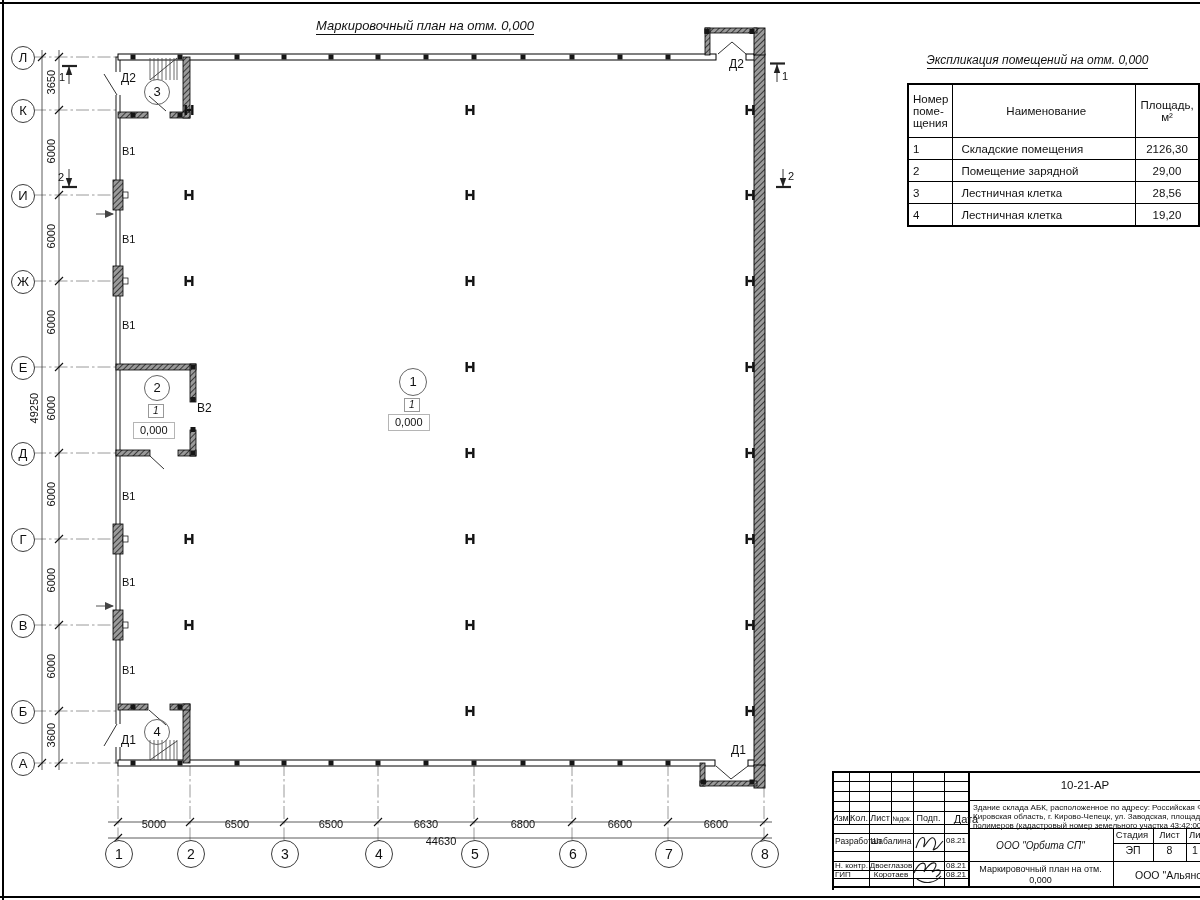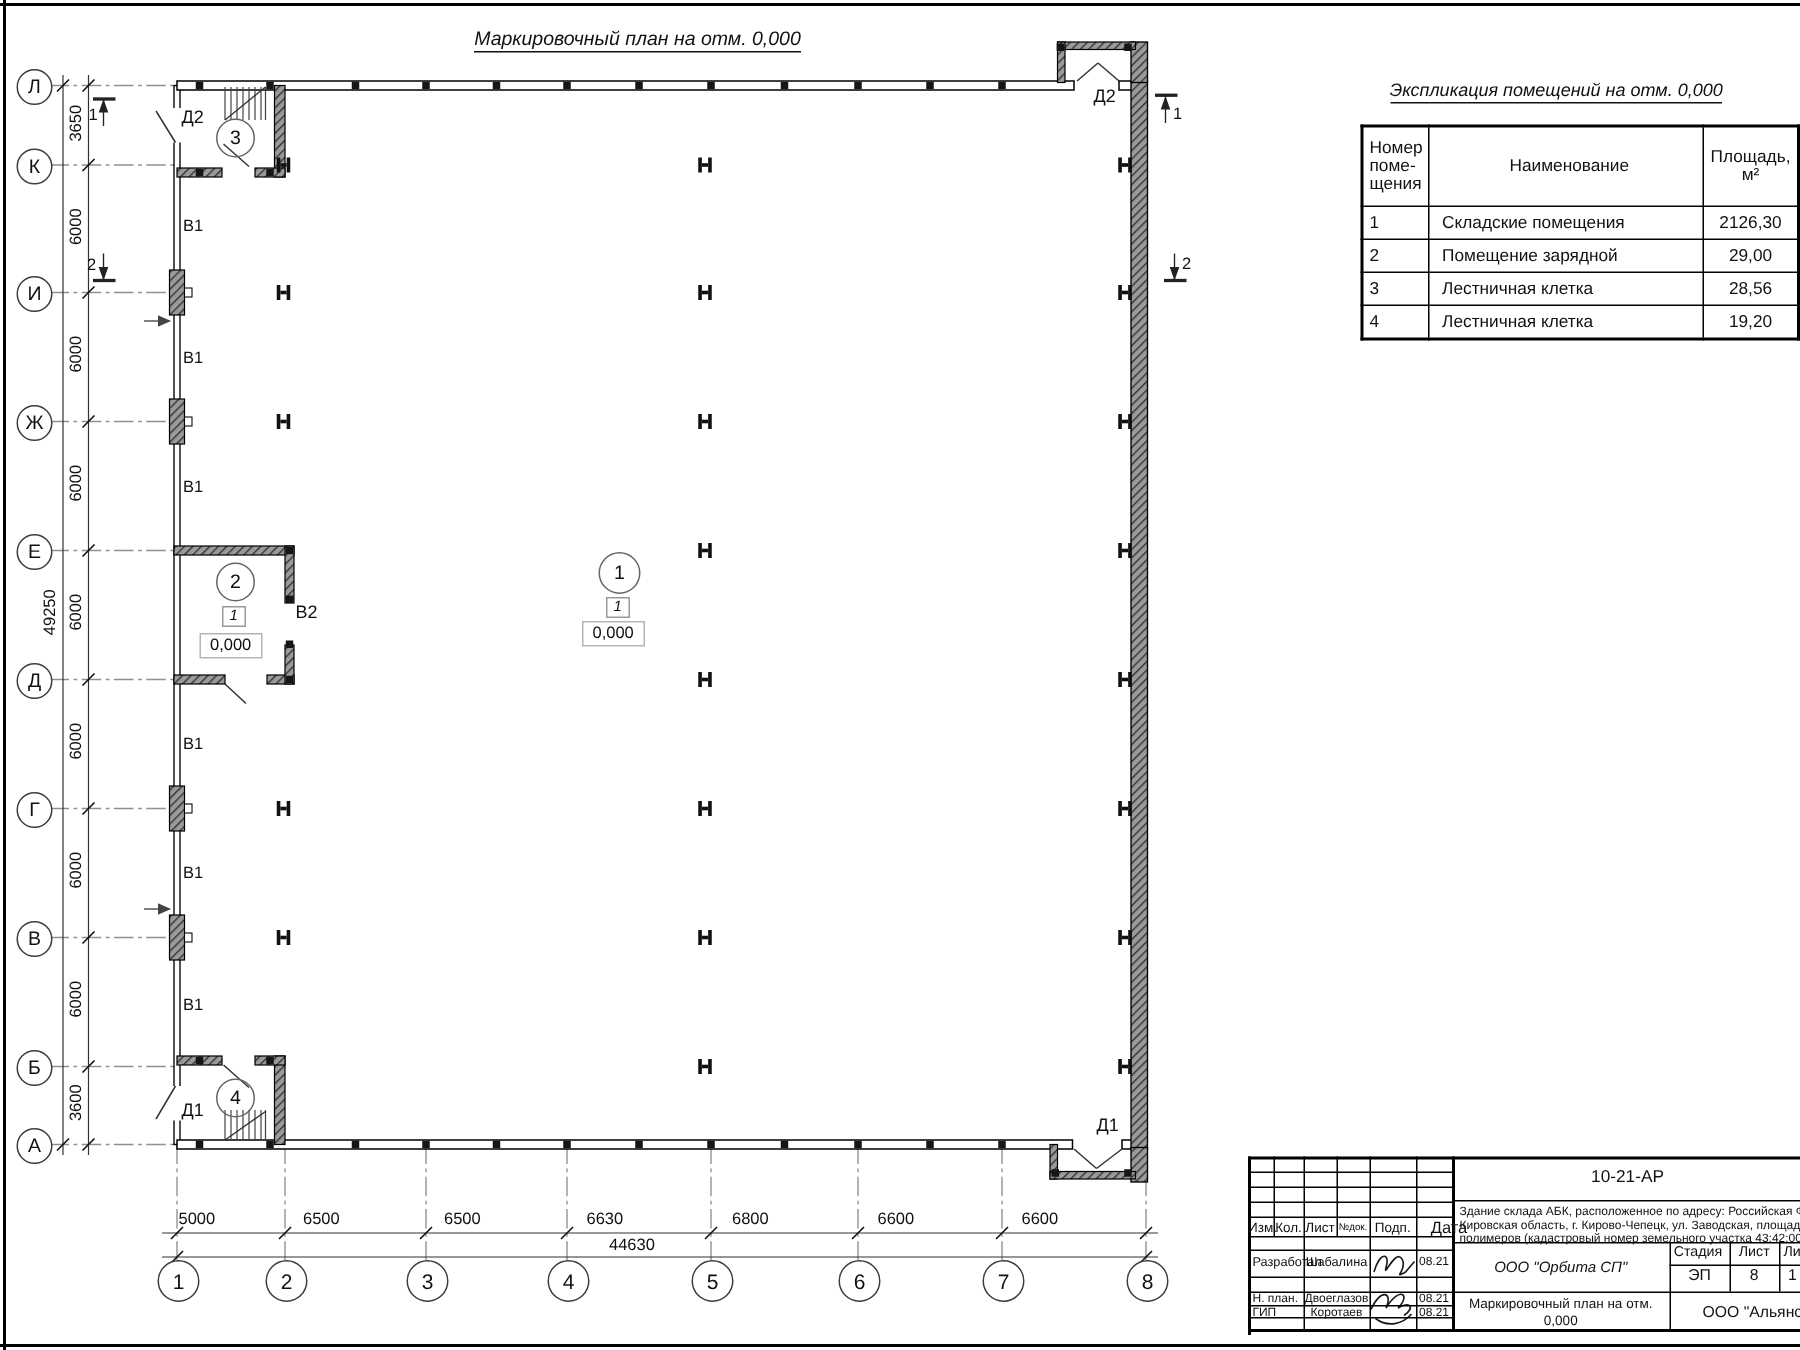--- a/index.html
+++ b/index.html
@@ -8,21 +8,21 @@
   .frame-l{position:absolute;left:2px;top:0;width:1.5px;height:900px;background:#000;}
   .frame-t{position:absolute;left:0;top:2px;width:1200px;height:1.5px;background:#000;}
   .frame-b{position:absolute;left:0;top:896px;width:1200px;height:1.5px;background:#000;}
   .plan-svg{position:absolute;left:0;top:0;}
   .lab{position:absolute;white-space:pre;line-height:1.12;}
   .i{font-style:italic;}
   .u{border-bottom:1px solid #111;padding-bottom:1px;}
   .ctr{text-align:center;}
   .dwg-title{left:255px;top:19px;width:340px;font-size:13px;}
   .vdim{width:60px;text-align:center;font-size:11px;transform:rotate(-90deg);transform-origin:center;}
-  .hdim{width:70px;font-size:11px;}
+  .hdim{width:70px;text-align:center;font-size:11px;margin-top:11px;}
   .axc{position:absolute;width:22px;height:22px;border:1px solid #3d3d3d;border-radius:50%;
        text-align:center;line-height:22px;font-size:13px;background:#fff;left:11px;}
   .axcb{position:absolute;width:26px;height:26px;border:1px solid #3d3d3d;border-radius:50%;
        text-align:center;line-height:26px;font-size:14px;background:#fff;top:840px;}
   .rc{position:absolute;width:24px;height:24px;border:1px solid #666;border-radius:50%;
       text-align:center;line-height:24px;font-size:13px;background:transparent;}
   .rc.big{width:26px;height:26px;line-height:26px;}
   .ub{position:absolute;border:1px solid #999;font-size:10px;font-style:italic;padding:0 4px;line-height:12px;background:#fff;}
   .lb{position:absolute;border:1px solid #b5b5b5;font-size:11px;padding:1px 6px;line-height:13px;background:#fff;text-align:center;}
   .plab{font-size:11px;}
@@ -421,21 +421,21 @@
     <span class="lab ctr" style="left:0;top:42px;width:17px;font-size:9px">Изм.</span>
     <span class="lab ctr" style="left:17px;top:42px;width:20px;font-size:9px">Кол.</span>
     <span class="lab ctr" style="left:37px;top:42px;width:22px;font-size:9px">Лист</span>
     <span class="lab ctr" style="left:59px;top:44px;width:22px;font-size:6.5px">№док.</span>
     <span class="lab ctr" style="left:81px;top:42px;width:31px;font-size:9px">Подп.</span>
     <span class="lab ctr" style="left:112px;top:42px;width:44px;font-size:11px">Дата</span>
 
     <span class="lab" style="left:3px;top:66px;font-size:8.5px">Разработал</span>
     <span class="lab ctr" style="left:37px;top:66px;width:44px;font-size:8.5px">Шабалина</span>
     <span class="lab ctr" style="left:112px;top:66px;width:24px;font-size:8px">08.21</span>
-    <span class="lab" style="left:3px;top:90.5px;font-size:8px">Н. план.</span>
+    <span class="lab" style="left:3px;top:90.5px;font-size:8px">Н. контр.</span>
     <span class="lab ctr" style="left:37px;top:90.5px;width:44px;font-size:8px">Двоеглазов</span>
     <span class="lab ctr" style="left:112px;top:90.5px;width:24px;font-size:8px">08.21</span>
     <span class="lab" style="left:3px;top:99.5px;font-size:8px">ГИП</span>
     <span class="lab ctr" style="left:37px;top:99.5px;width:44px;font-size:8px">Коротаев</span>
     <span class="lab ctr" style="left:112px;top:99.5px;width:24px;font-size:8px">08.21</span>
 
     <span class="lab ctr" style="left:136px;top:8px;width:234px;font-size:11.5px">10-21-АР</span>
     <span class="lab" style="left:141px;top:31.5px;font-size:8px;line-height:9.4px;white-space:pre-line;width:420px">Здание склада АБК, расположенное по адресу: Российская Феде
 Кировская область, г. Кирово-Чепецк, ул. Заводская, площадка з
 полимеров (кадастровый номер земельного участка 43:42:0000</span>

